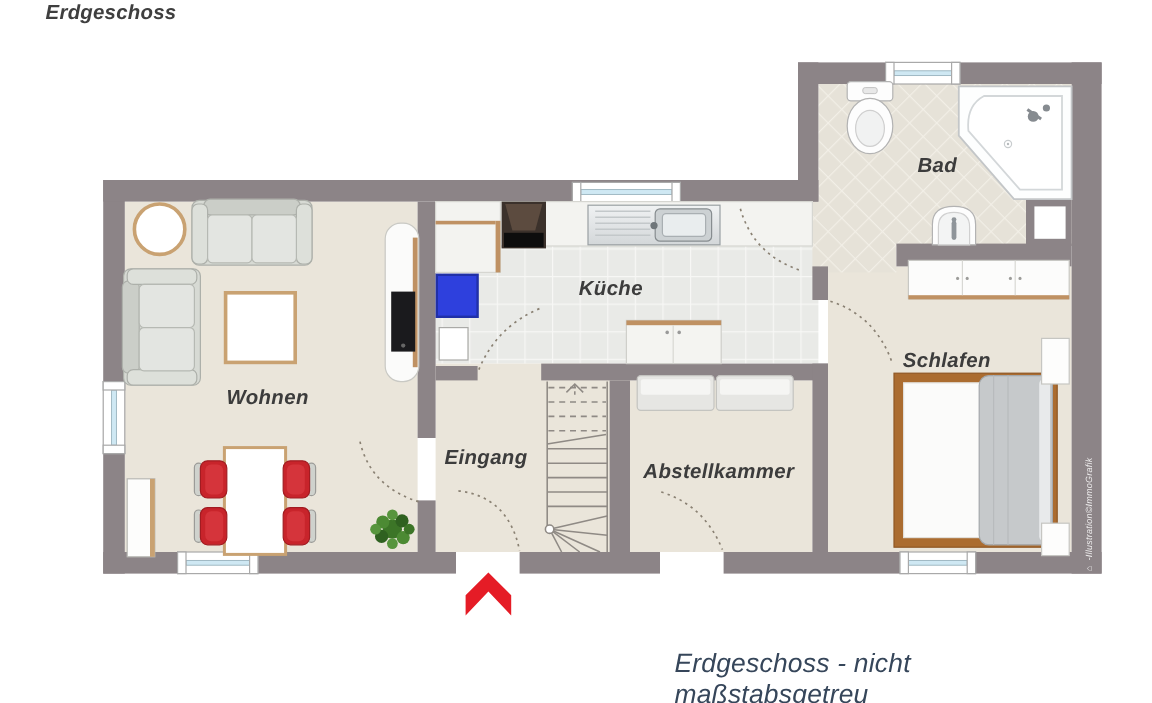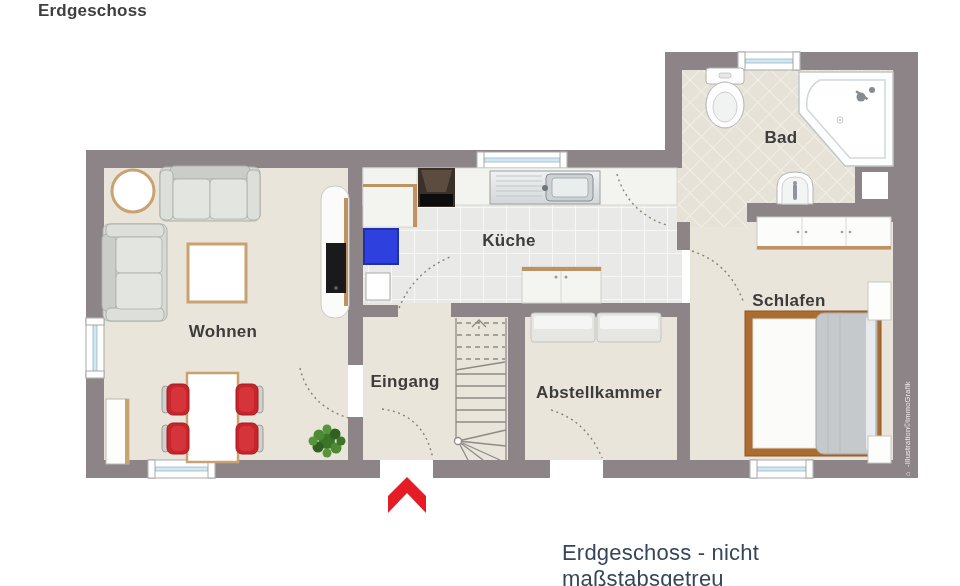--- a/index.html
+++ b/index.html
@@ -1,17 +1,17 @@
 <!DOCTYPE html>
 <html><head>
 <meta charset="utf-8">
 <style>
   html,body{margin:0;padding:0;background:#fff;}
   #stage{position:relative;width:926px;height:586px;background:#ffffff;overflow:hidden;
-         font-family:"Liberation Sans",sans-serif;}
+         font-family:"Liberation Sans",sans-serif;font-style:italic;}
   #page-title{position:absolute;left:38px;top:1px;font-size:17px;font-weight:700;
               color:#3f3f3f;letter-spacing:.2px;}
   #caption{position:absolute;left:562px;top:540px;font-size:22px;font-weight:400;
            color:#36465a;letter-spacing:.2px;}
   svg{position:absolute;left:0;top:0;}
   .room-label{font-family:"Liberation Sans",sans-serif;font-size:17px;font-weight:600;
               fill:#3c3c3c;letter-spacing:.3px;}
   .wm{font-family:"Liberation Sans",sans-serif;font-size:7.5px;fill:#ffffff;opacity:.85;
       letter-spacing:.2px;}
   .wall{fill:#8c8487;}

